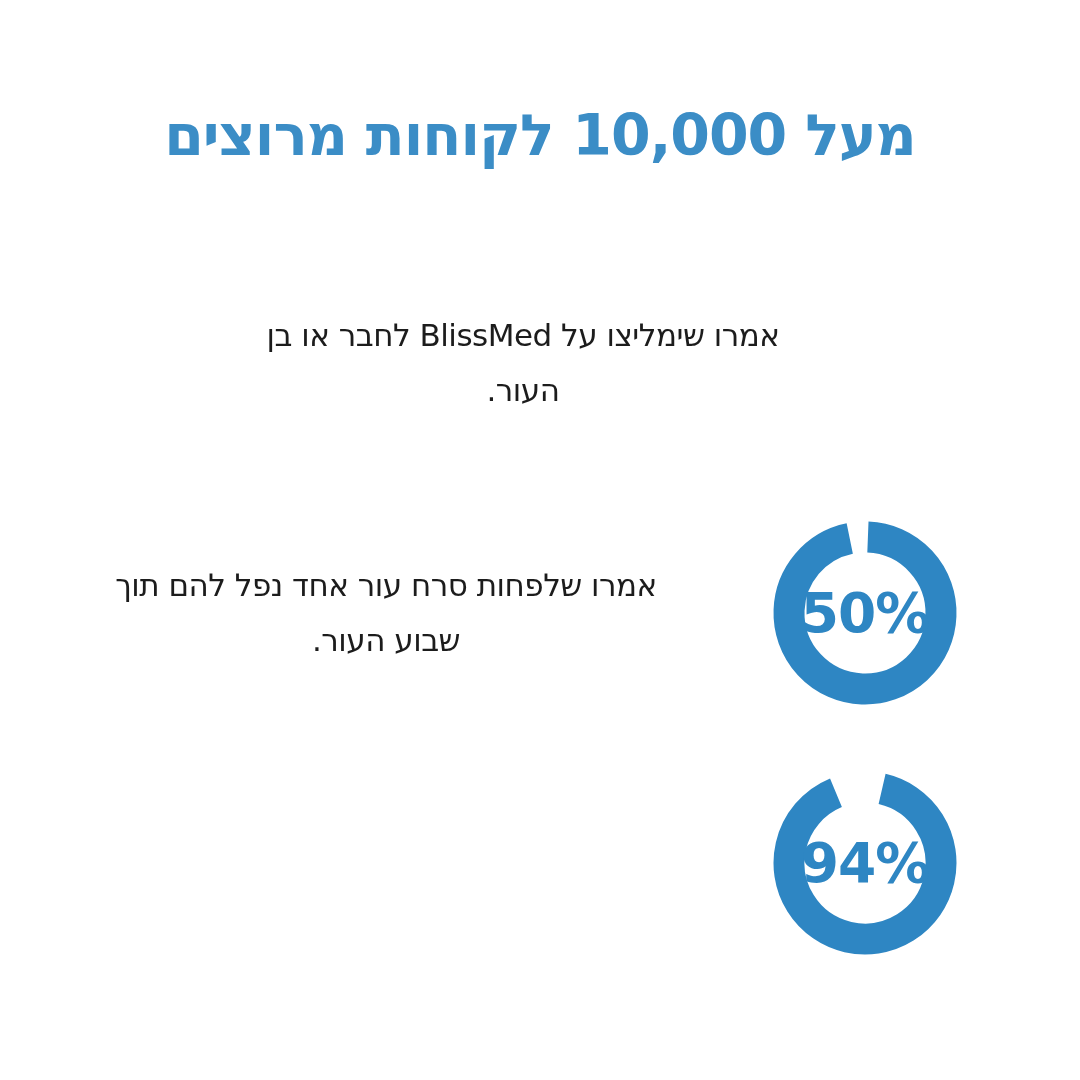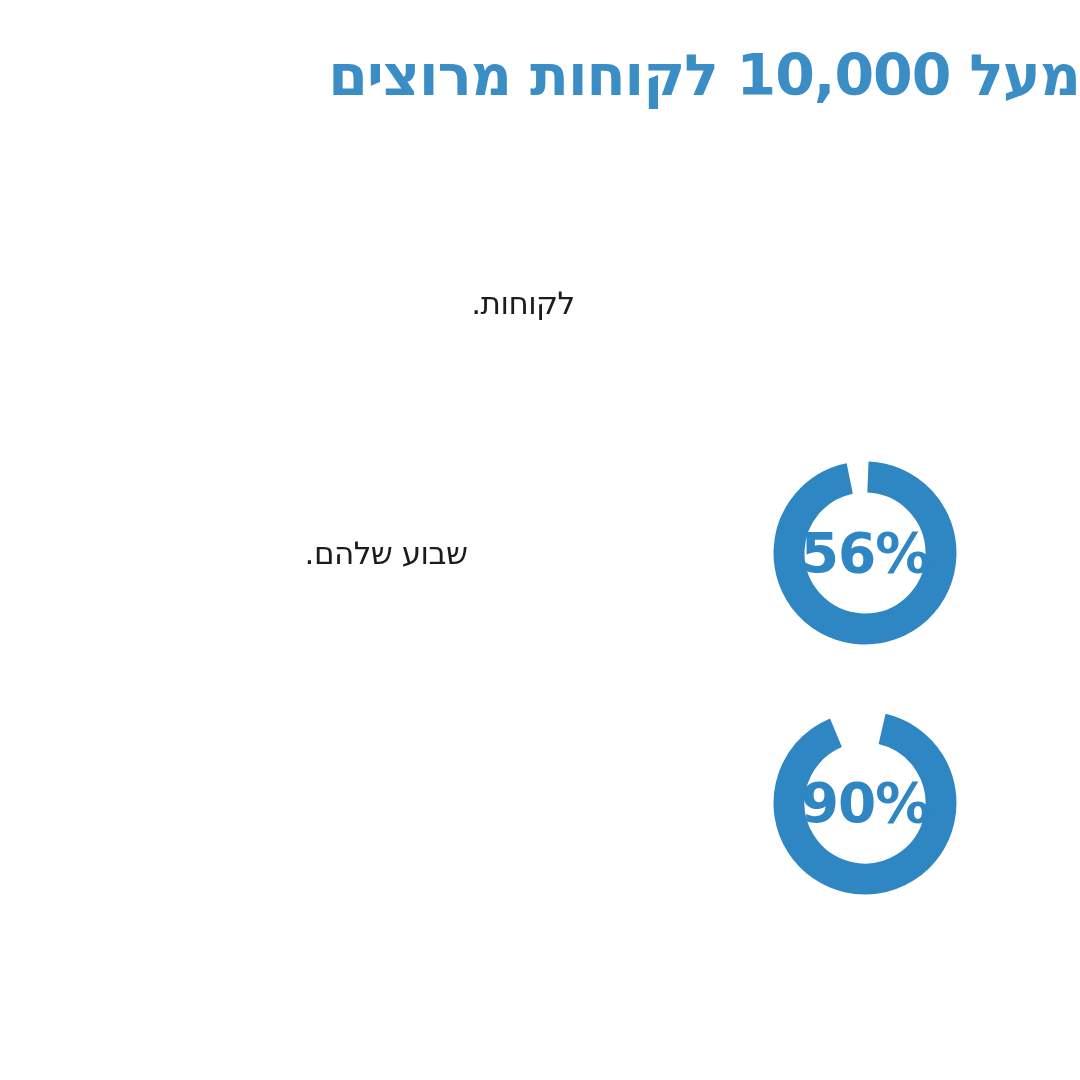--- a/index.html
+++ b/index.html
@@ -10,22 +10,22 @@
   .poster {
     position: relative;
     width: 1080px;
     height: 1080px;
     background: var(--background, #ffffff);
     font-family: "DejaVu Sans", sans-serif;
     overflow: hidden;
   }
   .title {
     margin: 0;
-    padding-top: 42px;
-    text-align: right;
+    padding-top: 102px;
+    text-align: center;
     font-size: 57px;
     font-weight: 700;
     letter-spacing: -1px;
     color: var(--title, #3b8dc6);
   }
   .rows {
     margin-top: 70px;
   }
   .row {
     display: flex;
@@ -76,41 +76,43 @@
 <body>
 
 <div class="poster" dir="rtl">
 
   <h1 class="title">מעל 10,000 לקוחות מרוצים</h1>
 
   <main class="rows">
 
     <section class="row">
       <p class="desc">
-        <span class="line">לקוחות.</span>
+        <span class="line">אמרו שימליצו על BlissMed לחבר או בן</span>
+        <span class="line">העור.</span>
       </p>
     </section>
 
     <section class="row">
       <div class="donut">
           <svg viewBox="0 0 186 186">
             <circle cx="93" cy="93" r="76" fill="none" stroke="#2E86C3" stroke-width="31" stroke-linecap="butt" stroke-dasharray="458.42 478" transform="rotate(-87.8 93 93)"></circle>
           </svg>
-        <div class="pct">56%</div>
+        <div class="pct">50%</div>
       </div>
       <p class="desc">
-        <span class="line">שבוע שלהם.</span>
+        <span class="line">אמרו שלפחות סרח עור אחד נפל להם תוך</span>
+        <span class="line">שבוע העור.</span>
       </p>
     </section>
 
     <section class="row">
       <div class="donut">
           <svg viewBox="0 0 186 186">
             <circle cx="93" cy="93" r="76" fill="none" stroke="#2E86C3" stroke-width="31" stroke-linecap="butt" stroke-dasharray="429.77 478" transform="rotate(-77 93 93)"></circle>
           </svg>
-        <div class="pct">90%</div>
+        <div class="pct">94%</div>
       </div>
       <p class="desc">
       </p>
     </section>
 
   </main>
 </div>
 
 </body></html>

